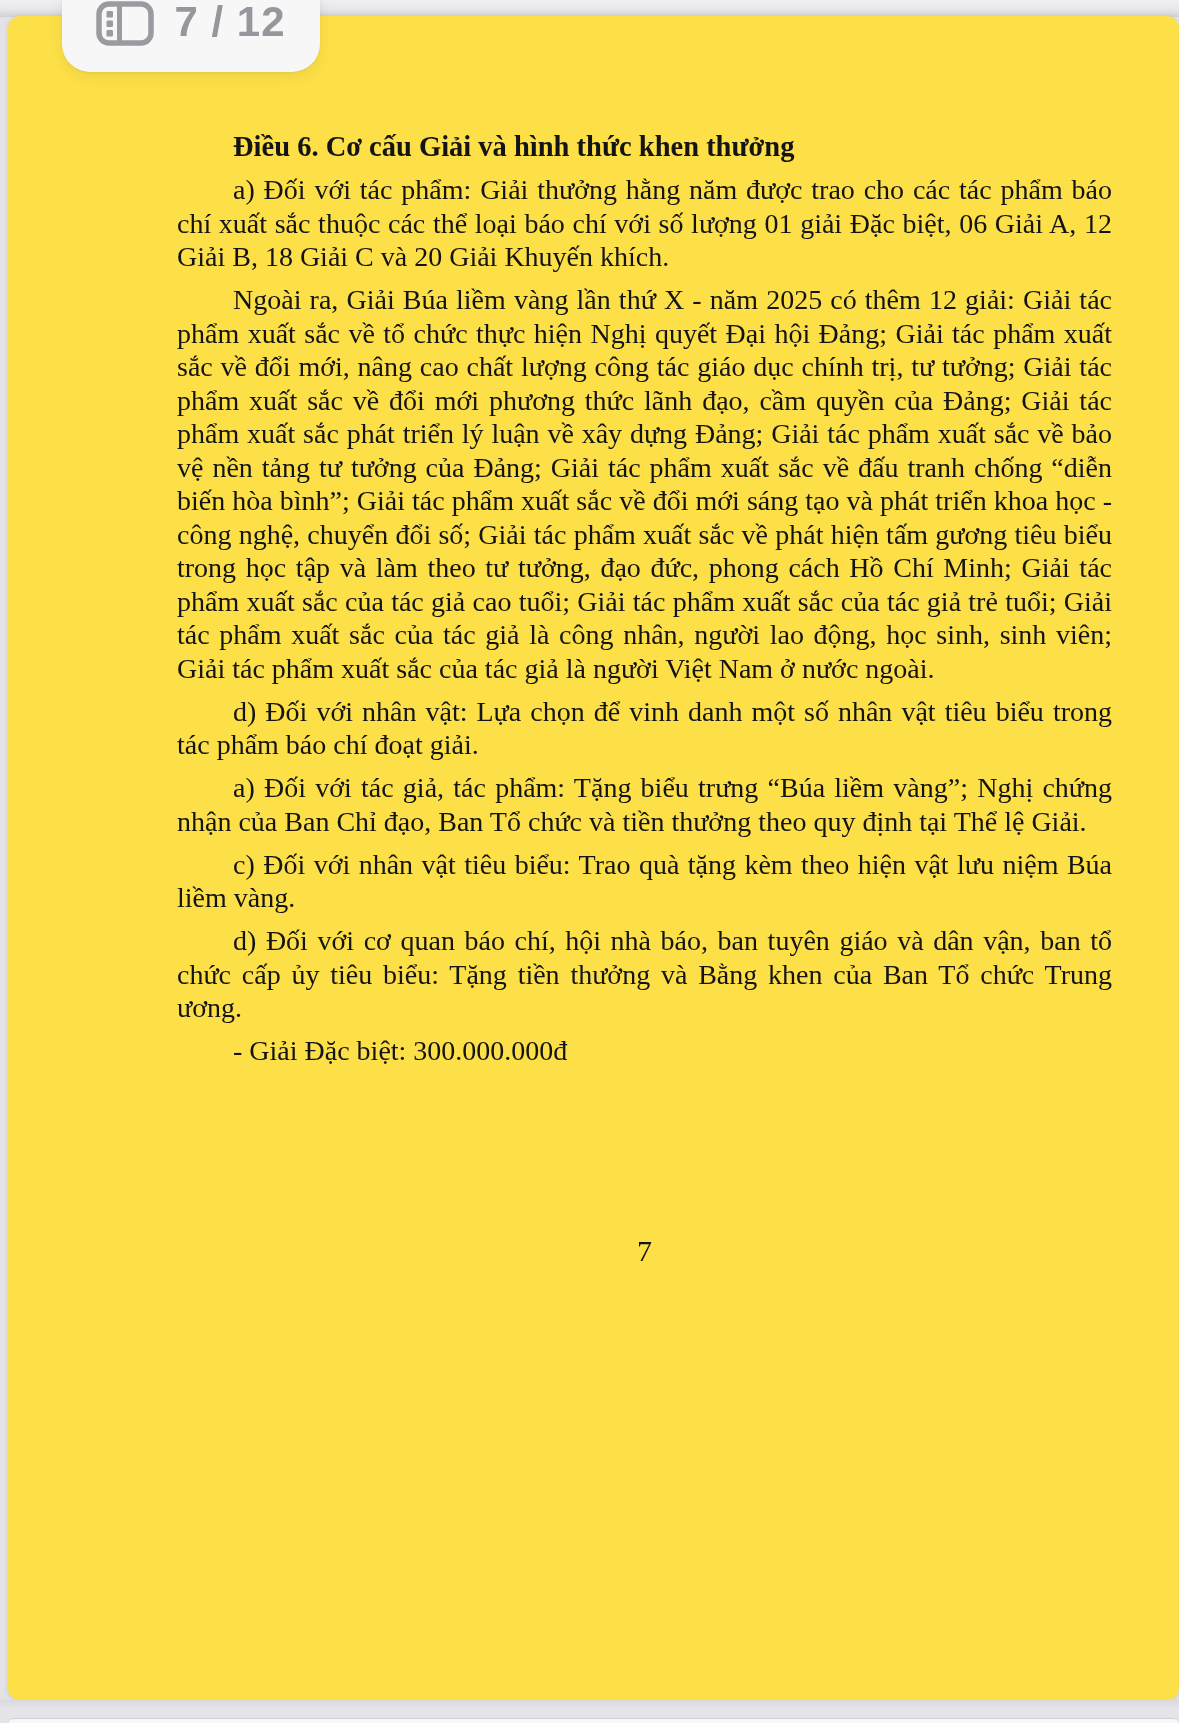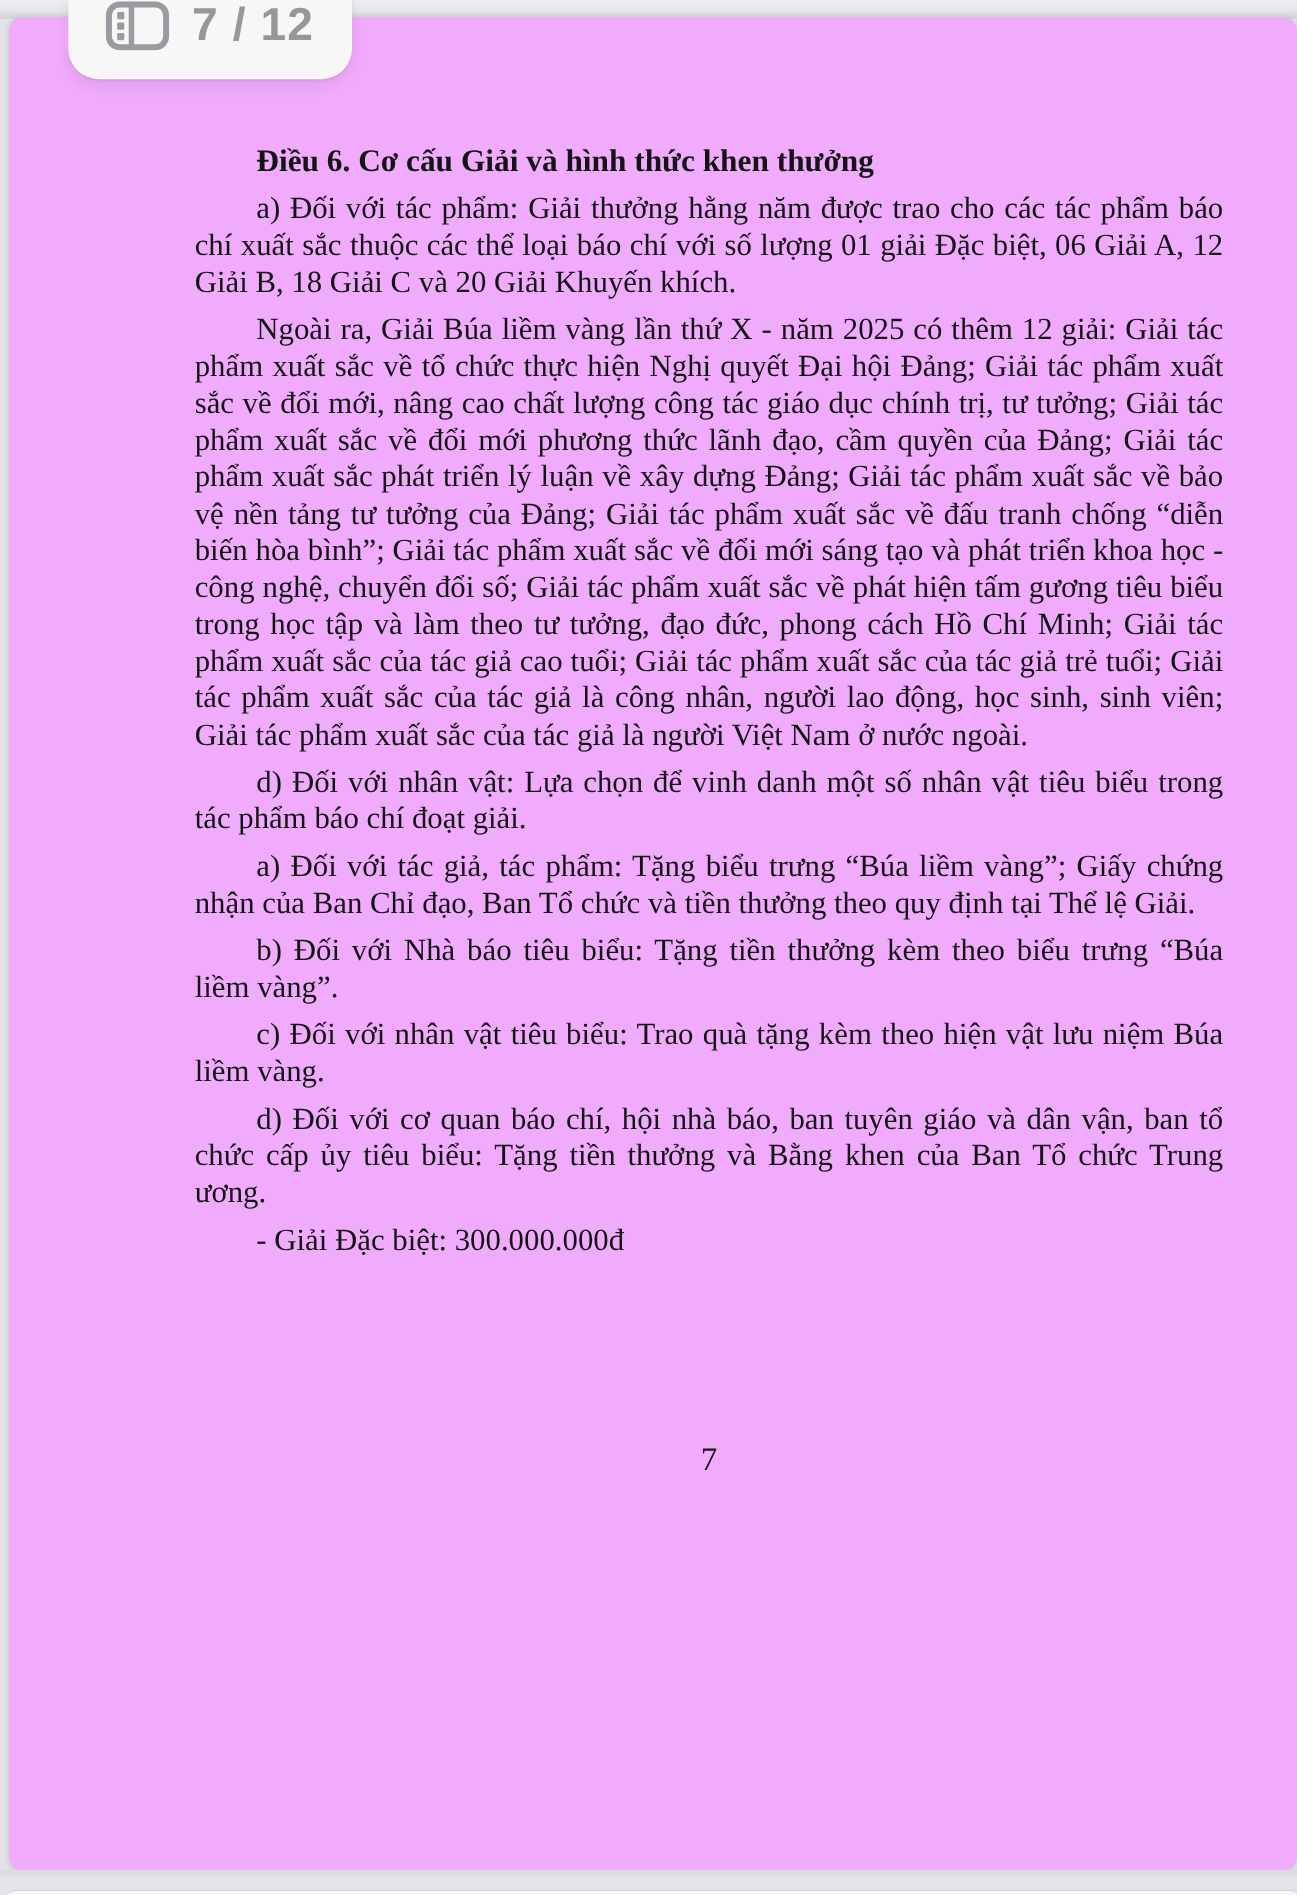--- a/index.html
+++ b/index.html
@@ -9,21 +9,21 @@
     font-family:"Liberation Serif","DejaVu Serif",serif;
   }
   
   .top-strip{
     position:absolute;left:0;top:0;width:1179px;height:17px;
     background:linear-gradient(#f0f0f3 0%,#e7e7ea 55%,#cfcfd5 100%);
   }
   
   .page-card{
     position:absolute;left:8px;top:16px;width:1171px;height:1684px;
-    background:#f0abfc;border-radius:12px;
+    background:#fde047;border-radius:12px;
     box-shadow:0 1px 5px rgba(0,0,0,.10);
   }
   
   .page-pill{
     position:absolute;left:62px;top:-26px;width:258px;height:98px;
     background:#f7f7f8;border-radius:28px;
     box-shadow:0 5px 14px rgba(0,0,0,.07),0 1px 2px rgba(0,0,0,.05);
     display:flex;align-items:center;justify-content:center;gap:20px;
     z-index:5;
   }
@@ -65,22 +65,21 @@
 <body>
 
 <div class="top-strip"></div>
 
 <div class="page-card">
   <div class="doc-content">
       <div class="heading">Điều 6. Cơ cấu Giải và hình thức khen thưởng</div>
       <div class="paragraph">a) Đối với tác phẩm: Giải thưởng hằng năm được trao cho các tác phẩm báo chí xuất sắc thuộc các thể loại báo chí với số lượng 01 giải Đặc biệt, 06 Giải A, 12 Giải B, 18 Giải C và 20 Giải Khuyến khích.</div>
       <div class="paragraph">Ngoài ra, Giải Búa liềm vàng lần thứ X - năm 2025 có thêm 12 giải: Giải tác phẩm xuất sắc về tổ chức thực hiện Nghị quyết Đại hội Đảng; Giải tác phẩm xuất sắc về đổi mới, nâng cao chất lượng công tác giáo dục chính trị, tư tưởng; Giải tác phẩm xuất sắc về đổi mới phương thức lãnh đạo, cầm quyền của Đảng; Giải tác phẩm xuất sắc phát triển lý luận về xây dựng Đảng; Giải tác phẩm xuất sắc về bảo vệ nền tảng tư tưởng của Đảng; Giải tác phẩm xuất sắc về đấu tranh chống “diễn biến hòa bình”; Giải tác phẩm xuất sắc về đổi mới sáng tạo và phát triển khoa học - công nghệ, chuyển đổi số; Giải tác phẩm xuất sắc về phát hiện tấm gương tiêu biểu trong học tập và làm theo tư tưởng, đạo đức, phong cách Hồ Chí Minh; Giải tác phẩm xuất sắc của tác giả cao tuổi; Giải tác phẩm xuất sắc của tác giả trẻ tuổi; Giải tác phẩm xuất sắc của tác giả là công nhân, người lao động, học sinh, sinh viên; Giải tác phẩm xuất sắc của tác giả là người Việt Nam ở nước ngoài.</div>
       <div class="paragraph">d) Đối với nhân vật: Lựa chọn để vinh danh một số nhân vật tiêu biểu trong tác phẩm báo chí đoạt giải.</div>
-      <div class="paragraph">a) Đối với tác giả, tác phẩm: Tặng biểu trưng “Búa liềm vàng”; Giấy chứng nhận của Ban Chỉ đạo, Ban Tổ chức và tiền thưởng theo quy định tại Thể lệ Giải.</div>
-      <div class="paragraph">b) Đối với Nhà báo tiêu biểu: Tặng tiền thưởng kèm theo biểu trưng “Búa liềm vàng”.</div>
+      <div class="paragraph">a) Đối với tác giả, tác phẩm: Tặng biểu trưng “Búa liềm vàng”; Nghị chứng nhận của Ban Chỉ đạo, Ban Tổ chức và tiền thưởng theo quy định tại Thể lệ Giải.</div>
       <div class="paragraph">c) Đối với nhân vật tiêu biểu: Trao quà tặng kèm theo hiện vật lưu niệm Búa liềm vàng.</div>
       <div class="paragraph">d) Đối với cơ quan báo chí, hội nhà báo, ban tuyên giáo và dân vận, ban tổ chức cấp ủy tiêu biểu: Tặng tiền thưởng và Bằng khen của Ban Tổ chức Trung ương.</div>
       <div class="paragraph">- Giải Đặc biệt: 300.000.000đ</div>
       <div class="page-number">7</div>
     </div>
 
 </div>
 
 <div class="page-pill">
   <svg class="pill-icon" width="58" height="45" viewBox="0 0 58 45" aria-hidden="true">

